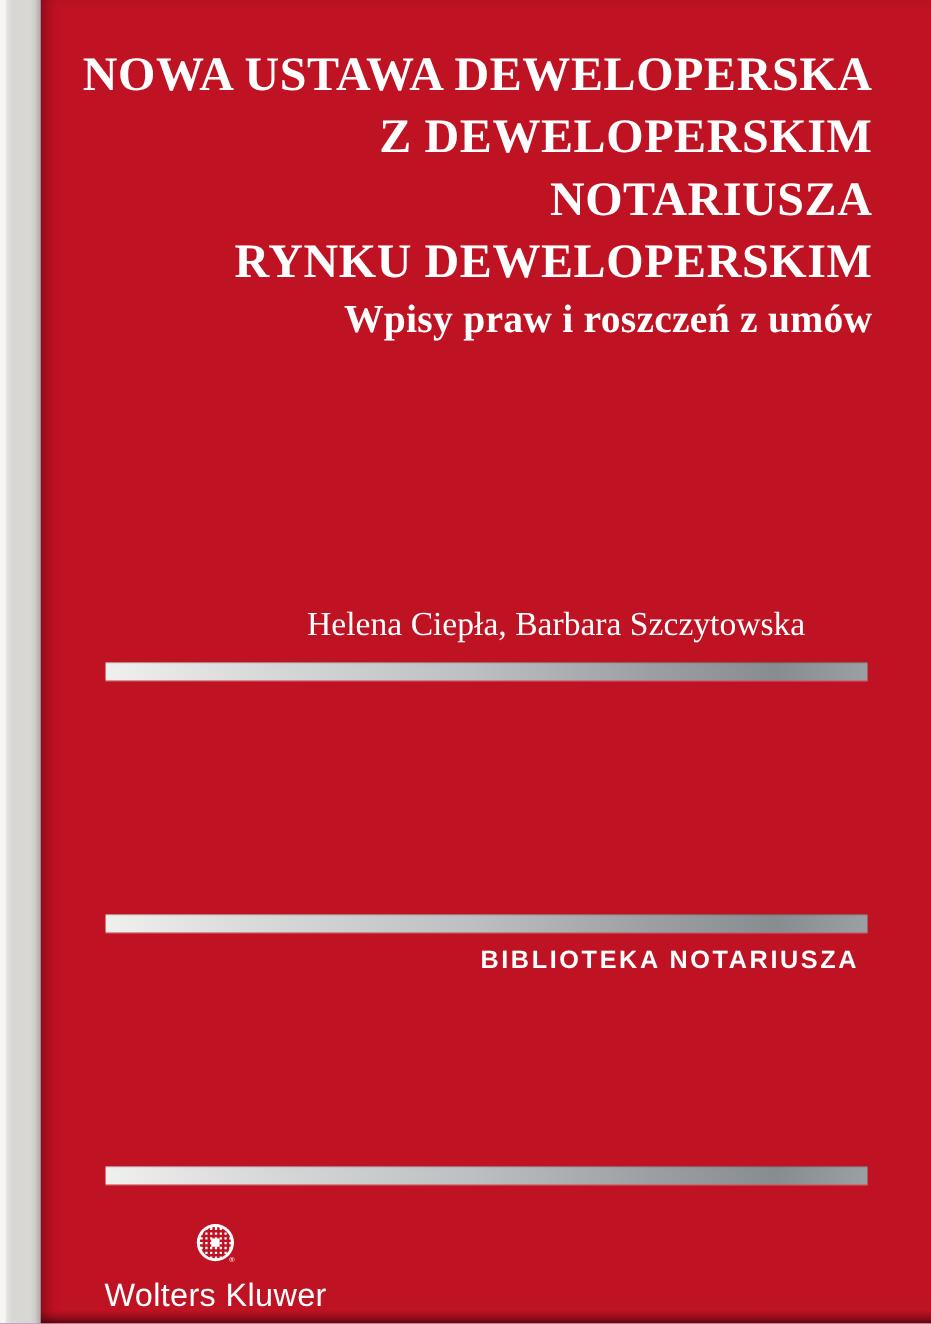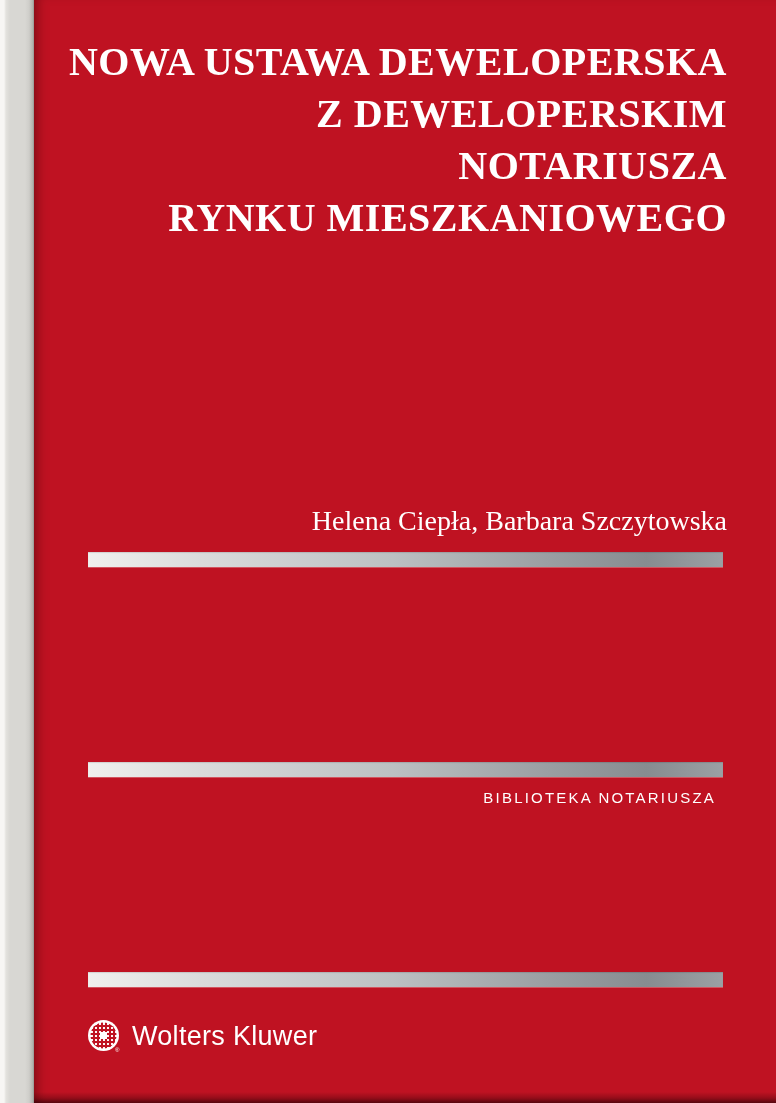--- a/index.html
+++ b/index.html
@@ -36,67 +36,69 @@
     letter-spacing:.5px;z-index:4;
   }
   .subtitle{
     position:absolute;top:246px;left:120px;right:49px;
     text-align:right;color:#ffffff;
     font-weight:bold;font-size:33px;line-height:43px;
     letter-spacing:.2px;z-index:4;
   }
   .authors{
     position:absolute;top:504px;left:200px;right:49px;
-    text-align:right;color:#ffffff;
+    text-align:center;color:#ffffff;
     font-weight:normal;font-size:28px;line-height:34px;z-index:4;
   }
   .bar{
     position:absolute;left:88px;width:635px;height:15px;
     background:linear-gradient(90deg,#f0f0ee 0%,#dadbdb 18%,#bcc0c2 48%,#9b9fa3 72%,#878c90 88%,#9ba0a4 100%);
     box-shadow:inset 0 1px 1px rgba(0,0,0,.12),0 1px 0 rgba(255,255,255,.28);
     z-index:4;
   }
   .bar1{top:552px;}
   .bar2{top:762px;}
   .bar3{top:972px;}
   .series{
     position:absolute;top:789px;right:60px;
     color:#ffffff;
     font-family:"Liberation Sans","DejaVu Sans",sans-serif;
-    font-weight:normal;font-size:15px;letter-spacing:2.2px;
+    font-weight:bold;font-size:21px;letter-spacing:2.2px;
     z-index:4;
   }
   .publisher{
     position:absolute;left:87px;top:1019px;
     display:flex;align-items:center;gap:11px;
     z-index:4;
+    flex-direction:column;
   }
   .publisher .wordmark{
     color:#ffffff;
     font-family:"Liberation Sans","DejaVu Sans",sans-serif;
     font-size:27px;font-weight:normal;letter-spacing:.3px;
   }
   .wk-logo{display:block;}
 </style>
 </head>
 <body>
 
 <div class="page">
 
   <div class="red-bg"></div>
   <div class="spine"></div>
   <div class="bottom-shadow"></div>
 
   <div class="title">
     <div>NOWA USTAWA DEWELOPERSKA</div>
     <div>Z DEWELOPERSKIM NOTARIUSZA</div>
-    <div>RYNKU MIESZKANIOWEGO</div>
+    <div>RYNKU DEWELOPERSKIM</div>
   </div>
 
   <div class="subtitle">
+    <div>Wpisy praw i roszczeń z umów</div>
   </div>
 
   <div class="authors">Helena Ciepła, Barbara Szczytowska</div>
 
   <div class="bar bar1"></div>
   <div class="bar bar2"></div>
 
   <div class="series">BIBLIOTEKA NOTARIUSZA</div>
 
   <div class="bar bar3"></div>

